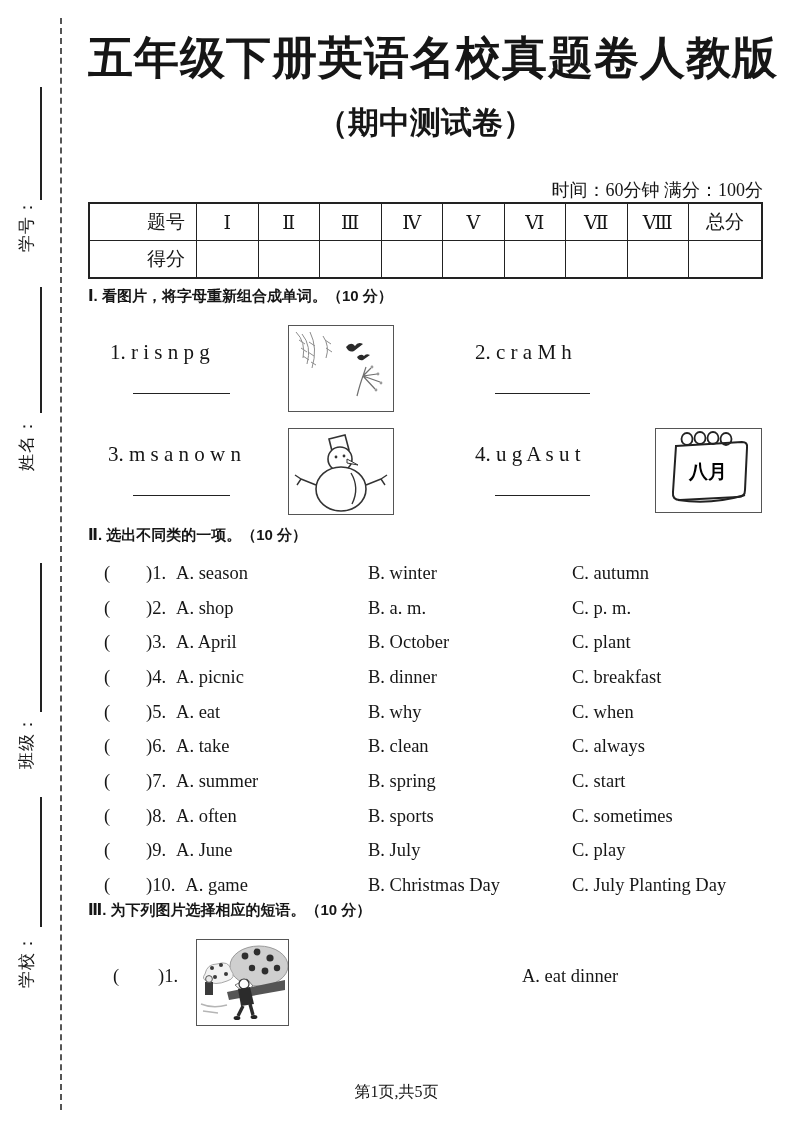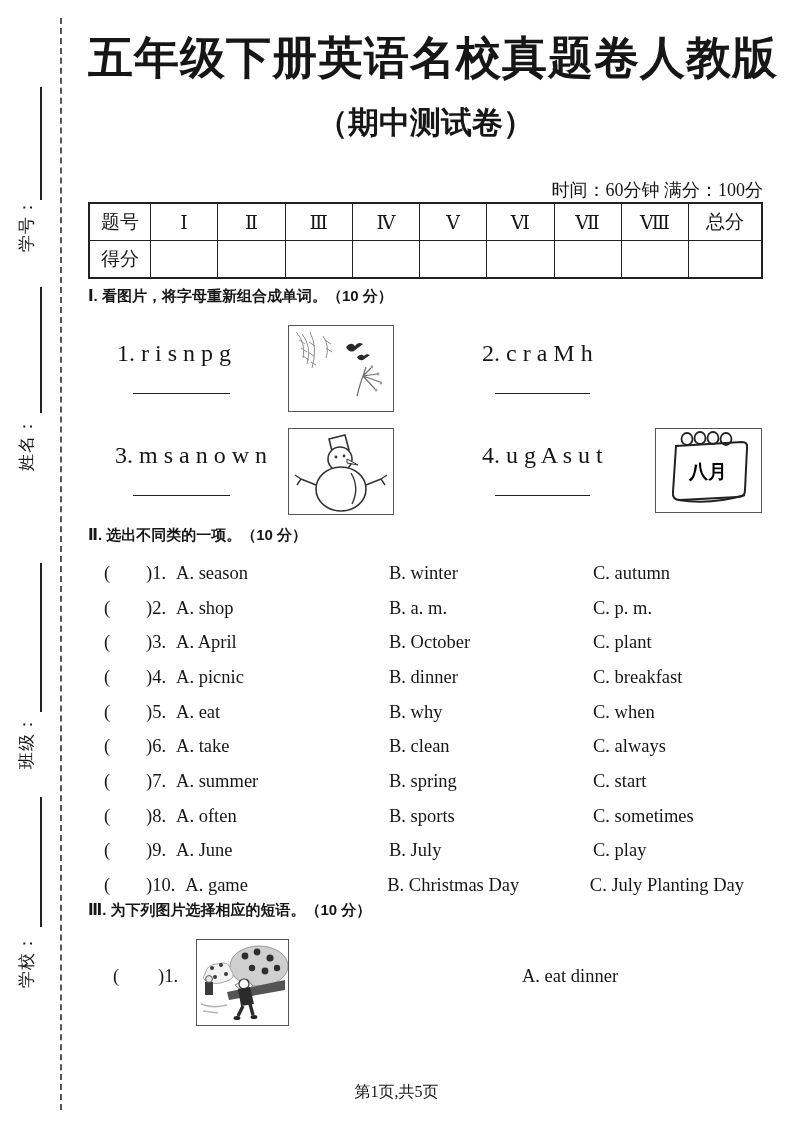--- a/index.html
+++ b/index.html
@@ -19,37 +19,37 @@
   .title{position:absolute; left:88px; width:675px; top:28px; text-align:left;
     font-size:45px; font-weight:bold; letter-spacing:1px; white-space:nowrap;}
   .subtitle{position:absolute; left:88px; width:675px; top:102px; text-align:center;
     font-size:31px; font-weight:bold;}
   .meta{position:absolute; right:30px; top:178px; font-size:18px;}
   
   .score-table{position:absolute; left:88px; top:202px; width:675px;
     border-collapse:collapse; border:2px solid #222; table-layout:fixed;}
   .score-table td{border:1.6px solid #222; height:36px; text-align:center;
     font-size:19px; padding:0;}
-  .score-table td.col-first{width:60px;}
+  .score-table td.col-first{width:60px;padding-left:46px;}
   .score-table td.col-last{width:72px;}
   
   .sec-heading{position:absolute; left:88px; font-size:15px; font-weight:bold;
     font-family:"Liberation Sans","DejaVu Sans",sans-serif; white-space:nowrap;}
-  .s1-label{position:absolute; font-size:24px; white-space:nowrap;margin-left:7px;}
+  .s1-label{position:absolute; font-size:21px; white-space:nowrap;}
   .blank-line{position:absolute; height:0; border-bottom:1.6px solid #222;}
   .img-box{position:absolute; border:1.6px solid #555; background:#fff;
     display:flex; align-items:center; justify-content:center;}
   .img-box svg{display:block; width:100%; height:100%;}
   
   .s2-list{position:absolute; left:104px; top:556px; width:640px;}
   .s2-row{display:flex; align-items:center; height:34.7px; font-size:18.5px; white-space:nowrap;}
   .s2-c1{width:264px; display:flex; align-items:center;}
   .s2-paren{display:inline-block; width:42px;}
   .s2-opt-a{margin-left:10px;}
-  .s2-c2{width:204px;margin-left:21px;}
+  .s2-c2{width:204px;}
   .s2-c3{flex:1;}
   
   .s3-text{position:absolute; font-size:18.5px; white-space:nowrap;}
   
   .footer{position:absolute; left:0; width:100%; top:1082px; text-align:center; font-size:16px;}
   .cal-text{font-family:"Liberation Sans","DejaVu Sans",sans-serif; font-weight:bold;}
 </style>
 </head>
 <body>
 

